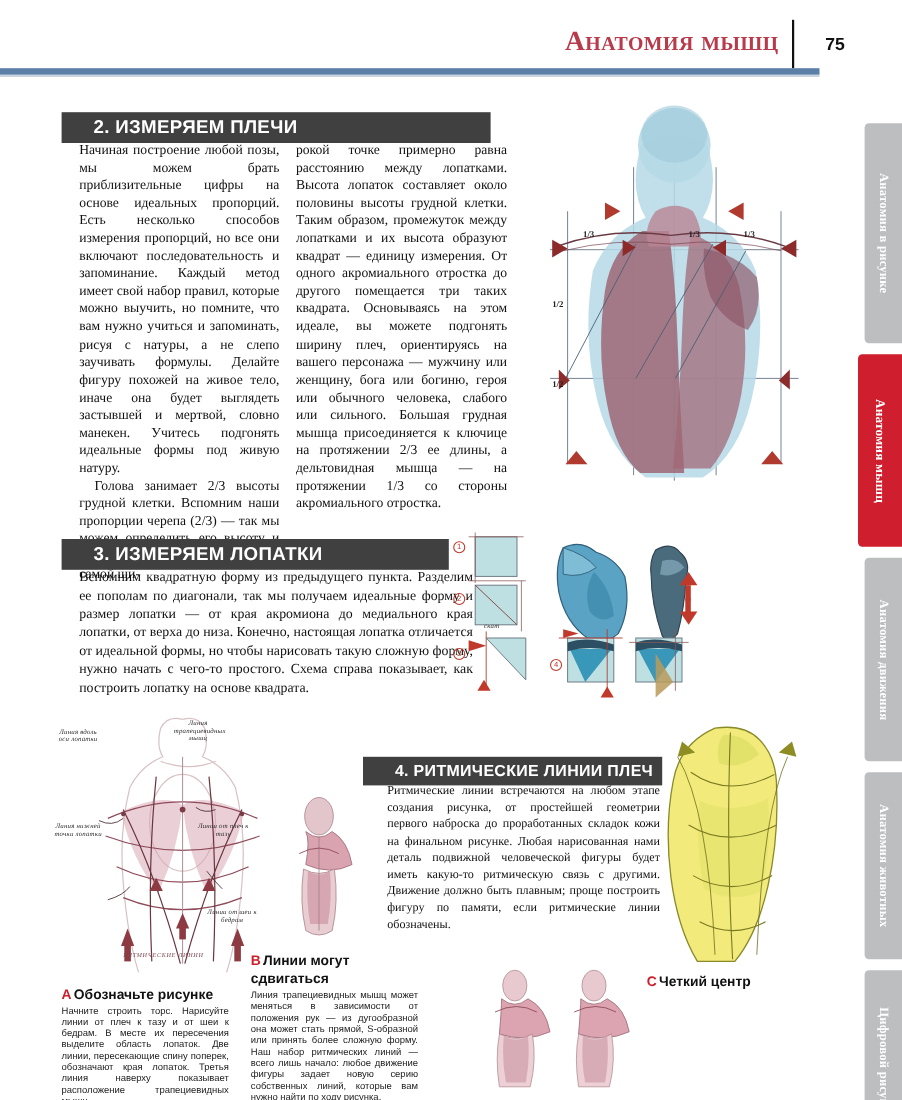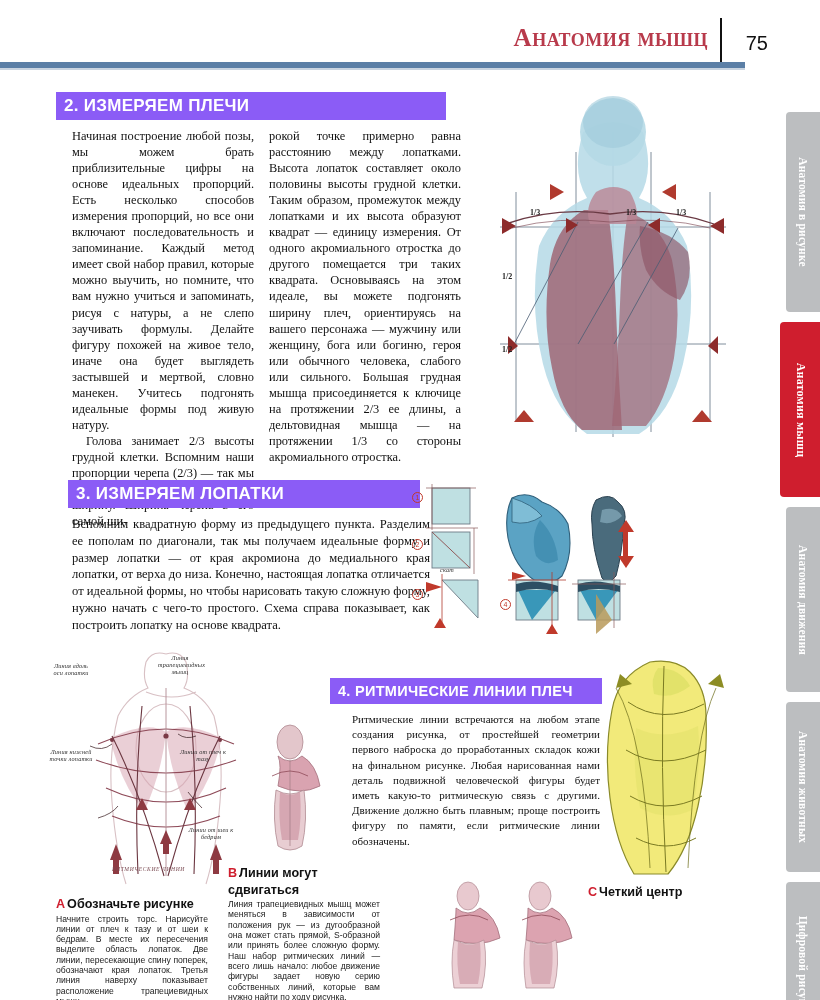--- a/index.html
+++ b/index.html
@@ -28,21 +28,21 @@
     font-variant: small-caps;
     white-space: nowrap;
   }
   #header-divider {
     position: absolute; right: 98px; top: 18px;
     width: 2px; height: 44px; background: #111;
   }
   #page-number {
     position: absolute; right: 52px; top: 32px;
     font-family: "Liberation Sans", sans-serif;
-    font-size: 20px; font-weight: normal; color: #111;
+    font-size: 16px; font-weight: bold; color: #111;
   }
   #header-rule {
     position: absolute; left: 0; top: 62px; width: 745px; height: 6px;
     background: #5b7fa6;
   }
   #header-rule2 {
     position: absolute; left: 0; top: 68px; width: 745px; height: 2px;
     background: #c9d4e0;
   }
 
@@ -66,27 +66,28 @@
     color: #fff;
     font-family: "Liberation Serif", serif;
     font-size: 11.5px; font-weight: bold;
     letter-spacing: 0.2px;
   }
   .tab.active .tab-label { font-size: 12px; }
 
   
   .section-bar {
     position: absolute;
-    background: #8b5cf6;
+    background: #404040;
     color: #fff;
     font-family: "Liberation Sans", sans-serif;
     font-weight: bold;
     display: flex; align-items: center;
-    padding-left: 8px;
+    padding-left: 29px;
     letter-spacing: 0.3px;
+    margin-top: 10px;
   }
 
   
   .serif-col {
     position: absolute;
     font-family: "Liberation Serif", serif;
     font-size: 12.4px;
     line-height: 16.05px;
     color: #111;
     text-align: justify;
@@ -244,21 +245,21 @@
         <polygon points="214,318 224,330 204,330"></polygon>
       </g>
     </svg>
     <span class="num-label" style="left:42px;top:116px;">1/3</span>
     <span class="num-label" style="left:138px;top:116px;">1/3</span>
     <span class="num-label" style="left:188px;top:116px;">1/3</span>
     <span class="num-label" style="left:14px;top:180px;">1/2</span>
     <span class="num-label" style="left:14px;top:253px;">1/2</span>
   </div>
 
-  <div class="section-bar" style="left:68px;top:480px;width:352px;height:28px;font-size:17px;">
+  <div class="section-bar" style="left:56px;top:480px;width:352px;height:28px;font-size:17px;">
     <span>3. ИЗМЕРЯЕМ ЛОПАТКИ</span>
   </div>
 
   <div class="serif-col" style="left:56px;top:516px;width:358px;font-size:12.6px;line-height:16.8px;">
     <p>Вспомним квадратную форму из предыдущего пункта. Разделим ее пополам по диагонали, так мы получаем идеальные форму и размер лопатки — от края акромиона до медиального края лопатки, от верха до низа. Конечно, настоящая лопатка отличается от идеальной формы, но чтобы нарисовать такую сложную форму, нужно начать с чего-то простого. Схема справа показывает, как построить лопатку на основе квадрата.</p>
   </div>
 
   <div class="illus" style="left:420px;top:484px;width:320px;height:160px;">
     <svg width="320" height="160" viewBox="0 0 320 160">
 

